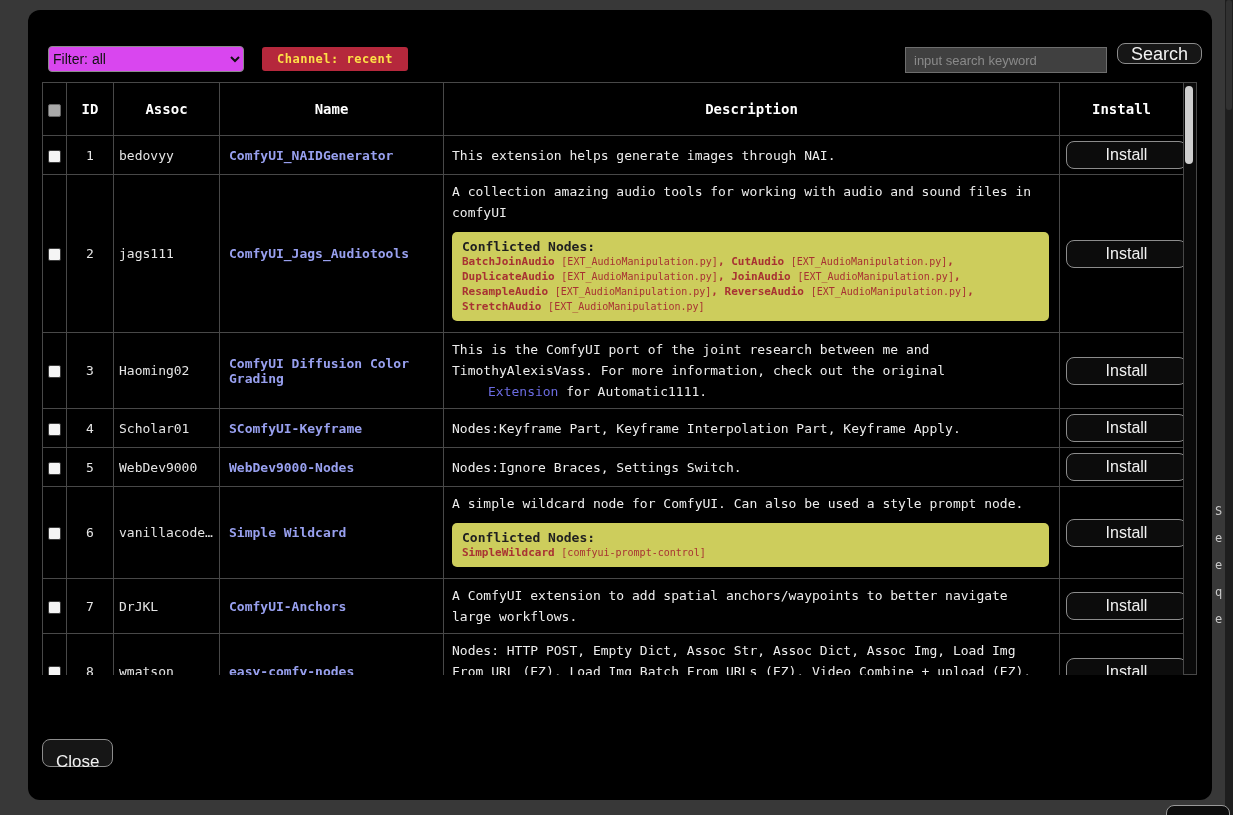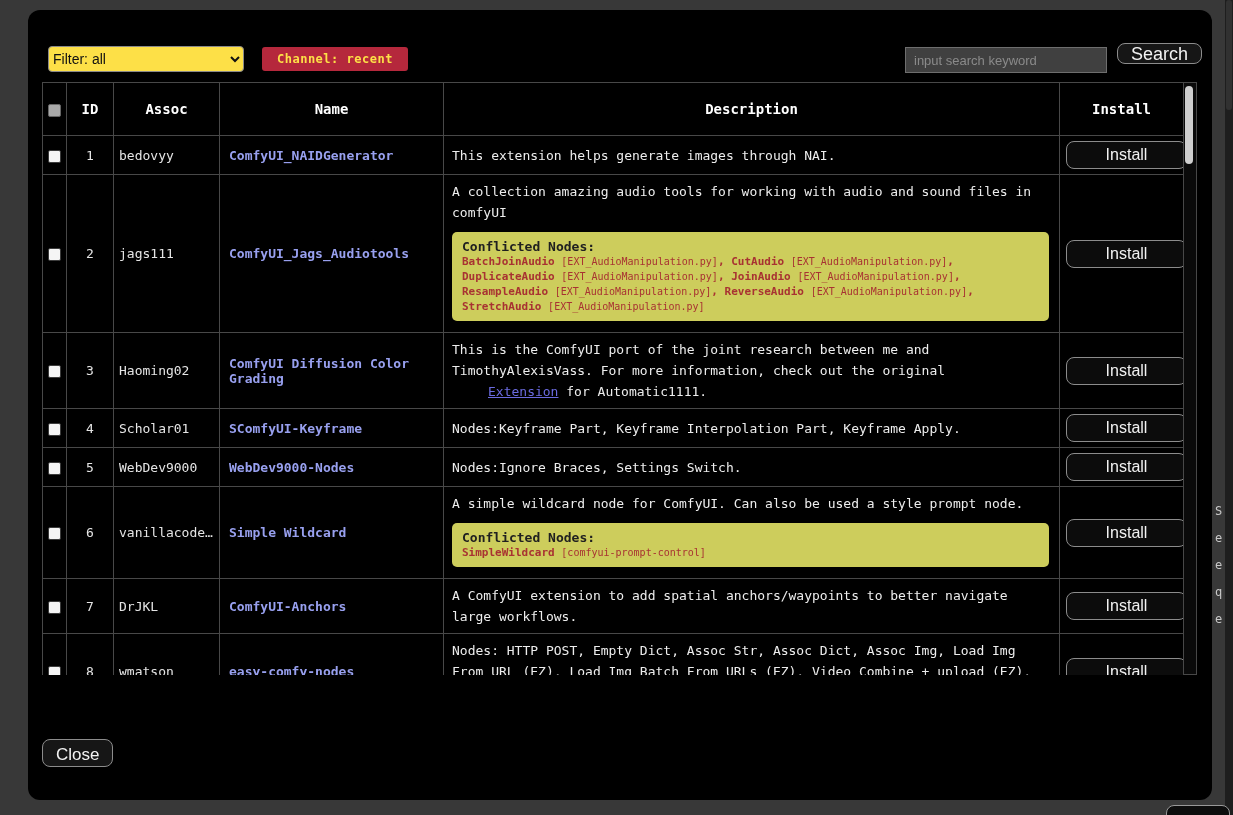--- a/index.html
+++ b/index.html
@@ -18,21 +18,21 @@
     background: #000;
     border-radius: 12px;
   }
 
   
   .filter-select {
     position: absolute; left: 20px; top: 36px;
     width: 196px; height: 26px;
     font-family: "Liberation Sans", sans-serif;
     font-size: 14px; color: #111;
-    background: #fde047; border: 1px solid #8a8a8a; border-radius: 4px;
+    background: #d946ef; border: 1px solid #8a8a8a; border-radius: 4px;
   }
   .badge {
     position: absolute; left: 234px; top: 37px;
     background: var(--badge-bg, #b5283c);
     color: #fde047;
     font-size: 12px; font-weight: bold;
     padding: 5px 15px;
     border-radius: 3px;
     letter-spacing: 0.5px;
   }
@@ -55,21 +55,21 @@
     border-radius: 8px;
     cursor: pointer;
   }
   .search-btn {
     position: absolute; left: 1089px; top: 33px;
     height: 21px; padding: 0 13px;
     font-size: 18px;
   }
   .close-btn {
     position: absolute; left: 14px; top: 729px;
-    height: 28px; padding: 5px 13px;
+    height: 28px; padding: 12px 13px;
     font-size: 17px;
   }
 
   
   .table-wrap {
     position: absolute; left: 14px; top: 72px;
     width: 1155px; height: 593px;
     overflow: hidden;
   }
   table {
@@ -90,21 +90,21 @@
   td.c-name { padding-left: 9px; }
   .name-link {
     color: var(--name-link, #98a0ef);
     font-weight: bold;
     text-decoration: none;
     cursor: pointer;
     word-break: break-word;
     text-align: center;
   }
   td.c-desc { padding: 6px 8px; line-height: 21px; }
-  .desc-link { color: var(--desc-link, #6b6be0); text-decoration: underline; cursor: pointer; margin-left: 36px; }
+  .desc-link { color: var(--desc-link, #6b6be0); cursor: pointer; margin-left: 36px; }
   td.c-install { text-align: center; }
   .install-btn {
     width: 121px; height: 28px;
     font-size: 16px;
     background: #0c0c0c;
     border: 1px solid #8c8c8c;
   }
 
   .cb {
     appearance: none; -webkit-appearance: none;

